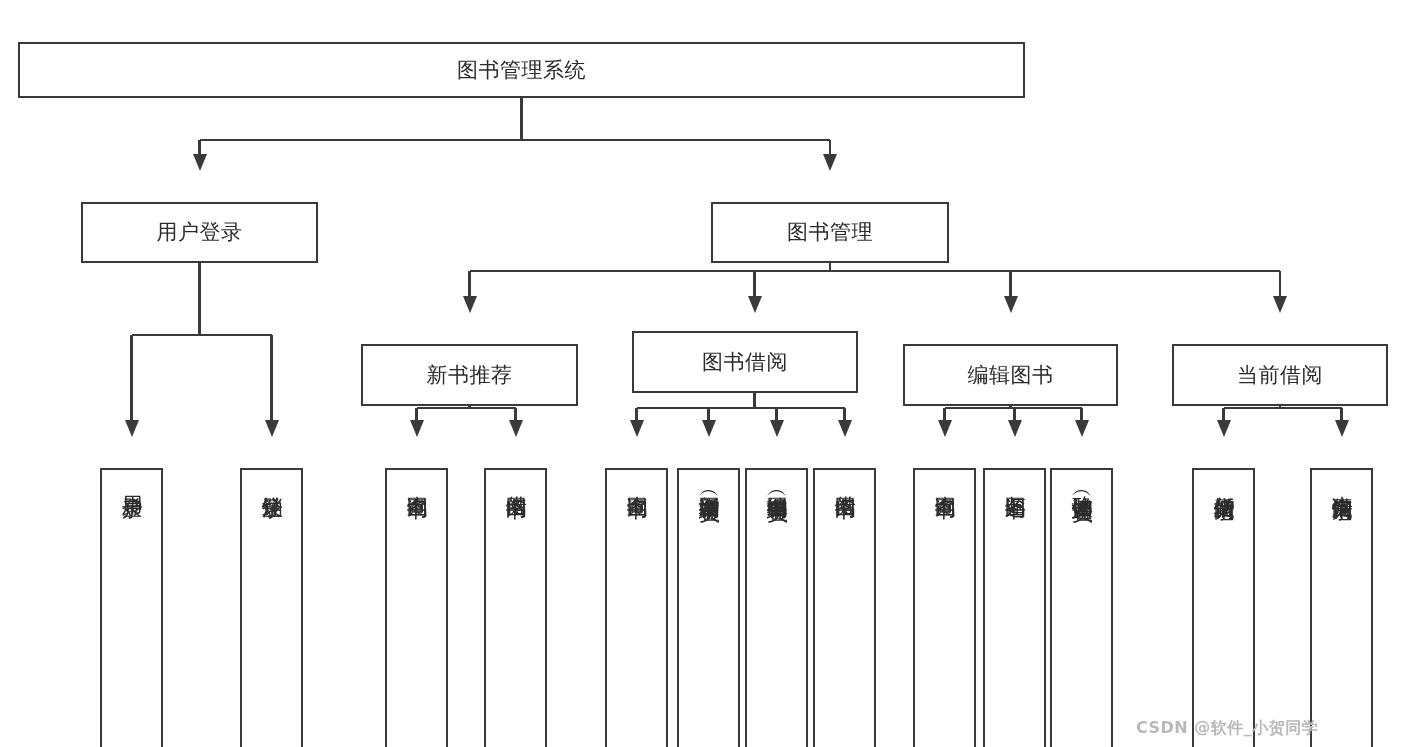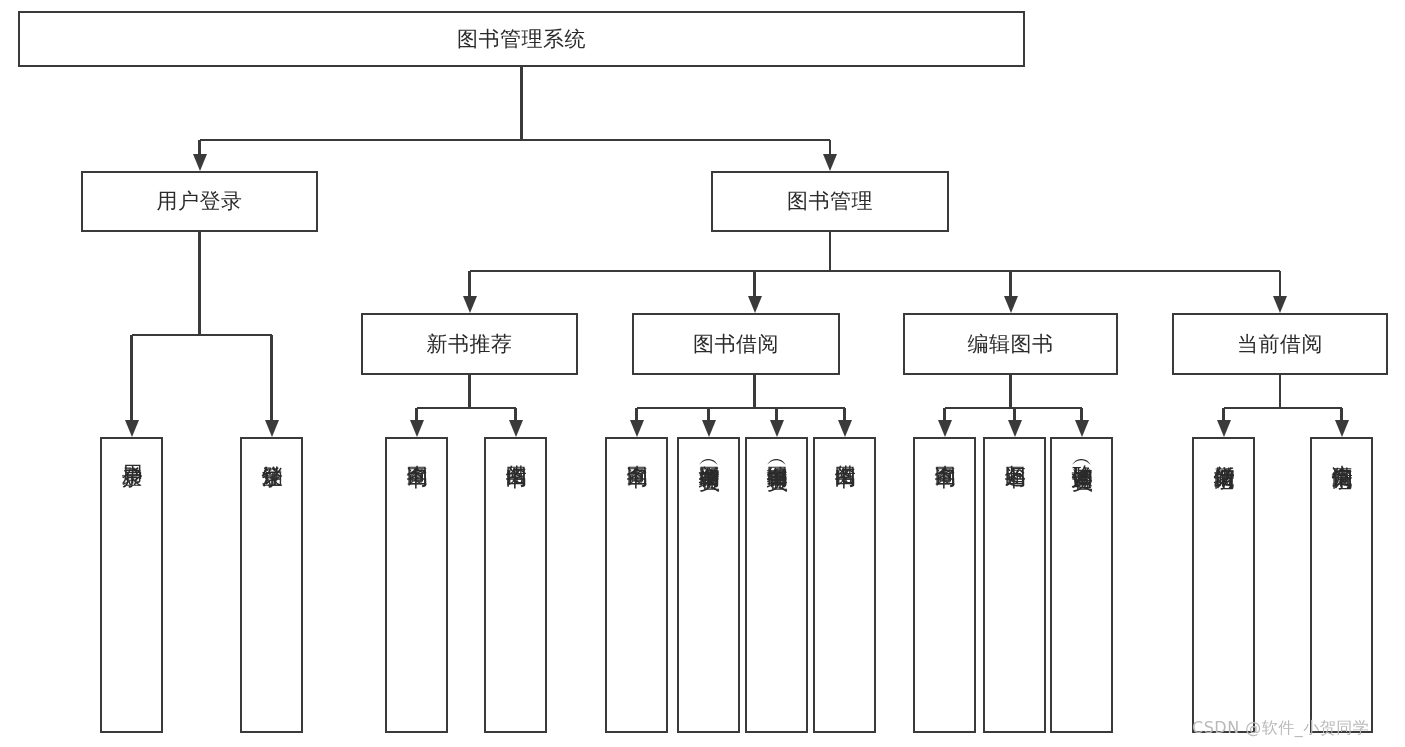--- a/index.html
+++ b/index.html
@@ -18,20 +18,21 @@
     overflow: hidden;
   }
   .node {
     position: absolute;
     border: 2.5px solid #3a3a3a;
     background: #ffffff;
     display: flex;
     align-items: center;
     justify-content: center;
     color: #2b2b2b;
+    margin-top: 31px;
   }
   .node .label {
     display: block;
     text-align: center;
     line-height: 1.05;
     white-space: nowrap;
   }
   .node.horizontal .label {
     font-size: 21px;
     letter-spacing: 0.5px;
@@ -135,21 +136,21 @@
       </div>
       <div class="node horizontal" style="left: 81px; top: 171px; width: 237px; height: 61px;">
         <span class="label">用户登录</span>
       </div>
       <div class="node horizontal" style="left: 711px; top: 171px; width: 238px; height: 61px; font-family: Liberation Serif, serif;">
         <span class="label">图书管理</span>
       </div>
       <div class="node horizontal" style="left: 361px; top: 313px; width: 217px; height: 62px;">
         <span class="label">新书推荐</span>
       </div>
-      <div class="node horizontal" style="left: 632px; top: 313px; width: 208px; height: 62px;">
+      <div class="node horizontal" style="left: 632px; top: 300px; width: 226px; height: 62px;">
         <span class="label">图书借阅</span>
       </div>
       <div class="node horizontal" style="left: 903px; top: 313px; width: 215px; height: 62px;">
         <span class="label">编辑图书</span>
       </div>
       <div class="node horizontal" style="left: 1172px; top: 313px; width: 216px; height: 62px;">
         <span class="label">当前借阅</span>
       </div>
       <div class="node vertical" style="left: 100px; top: 437px; width: 63px; height: 296px;">
         <span class="label">用户登录</span>
@@ -184,14 +185,14 @@
       <div class="node vertical" style="left: 1050px; top: 437px; width: 63px; height: 296px;">
         <span class="label">确认归还（管理员）</span>
       </div>
       <div class="node vertical" style="left: 1192px; top: 437px; width: 63px; height: 296px;">
         <span class="label">新增借阅记录</span>
       </div>
       <div class="node vertical" style="left: 1310px; top: 437px; width: 63px; height: 296px;">
         <span class="label">查询借阅记录</span>
       </div>
     </div>
-  <div class="watermark" style="left: 1192px; top: 718px;">CSDN @软件_小贺同学</div>
+  <div class="watermark" style="left: 1136px; top: 718px; font-weight: bold;">CSDN @软件_小贺同学</div>
 </div>
 
 </body></html>

